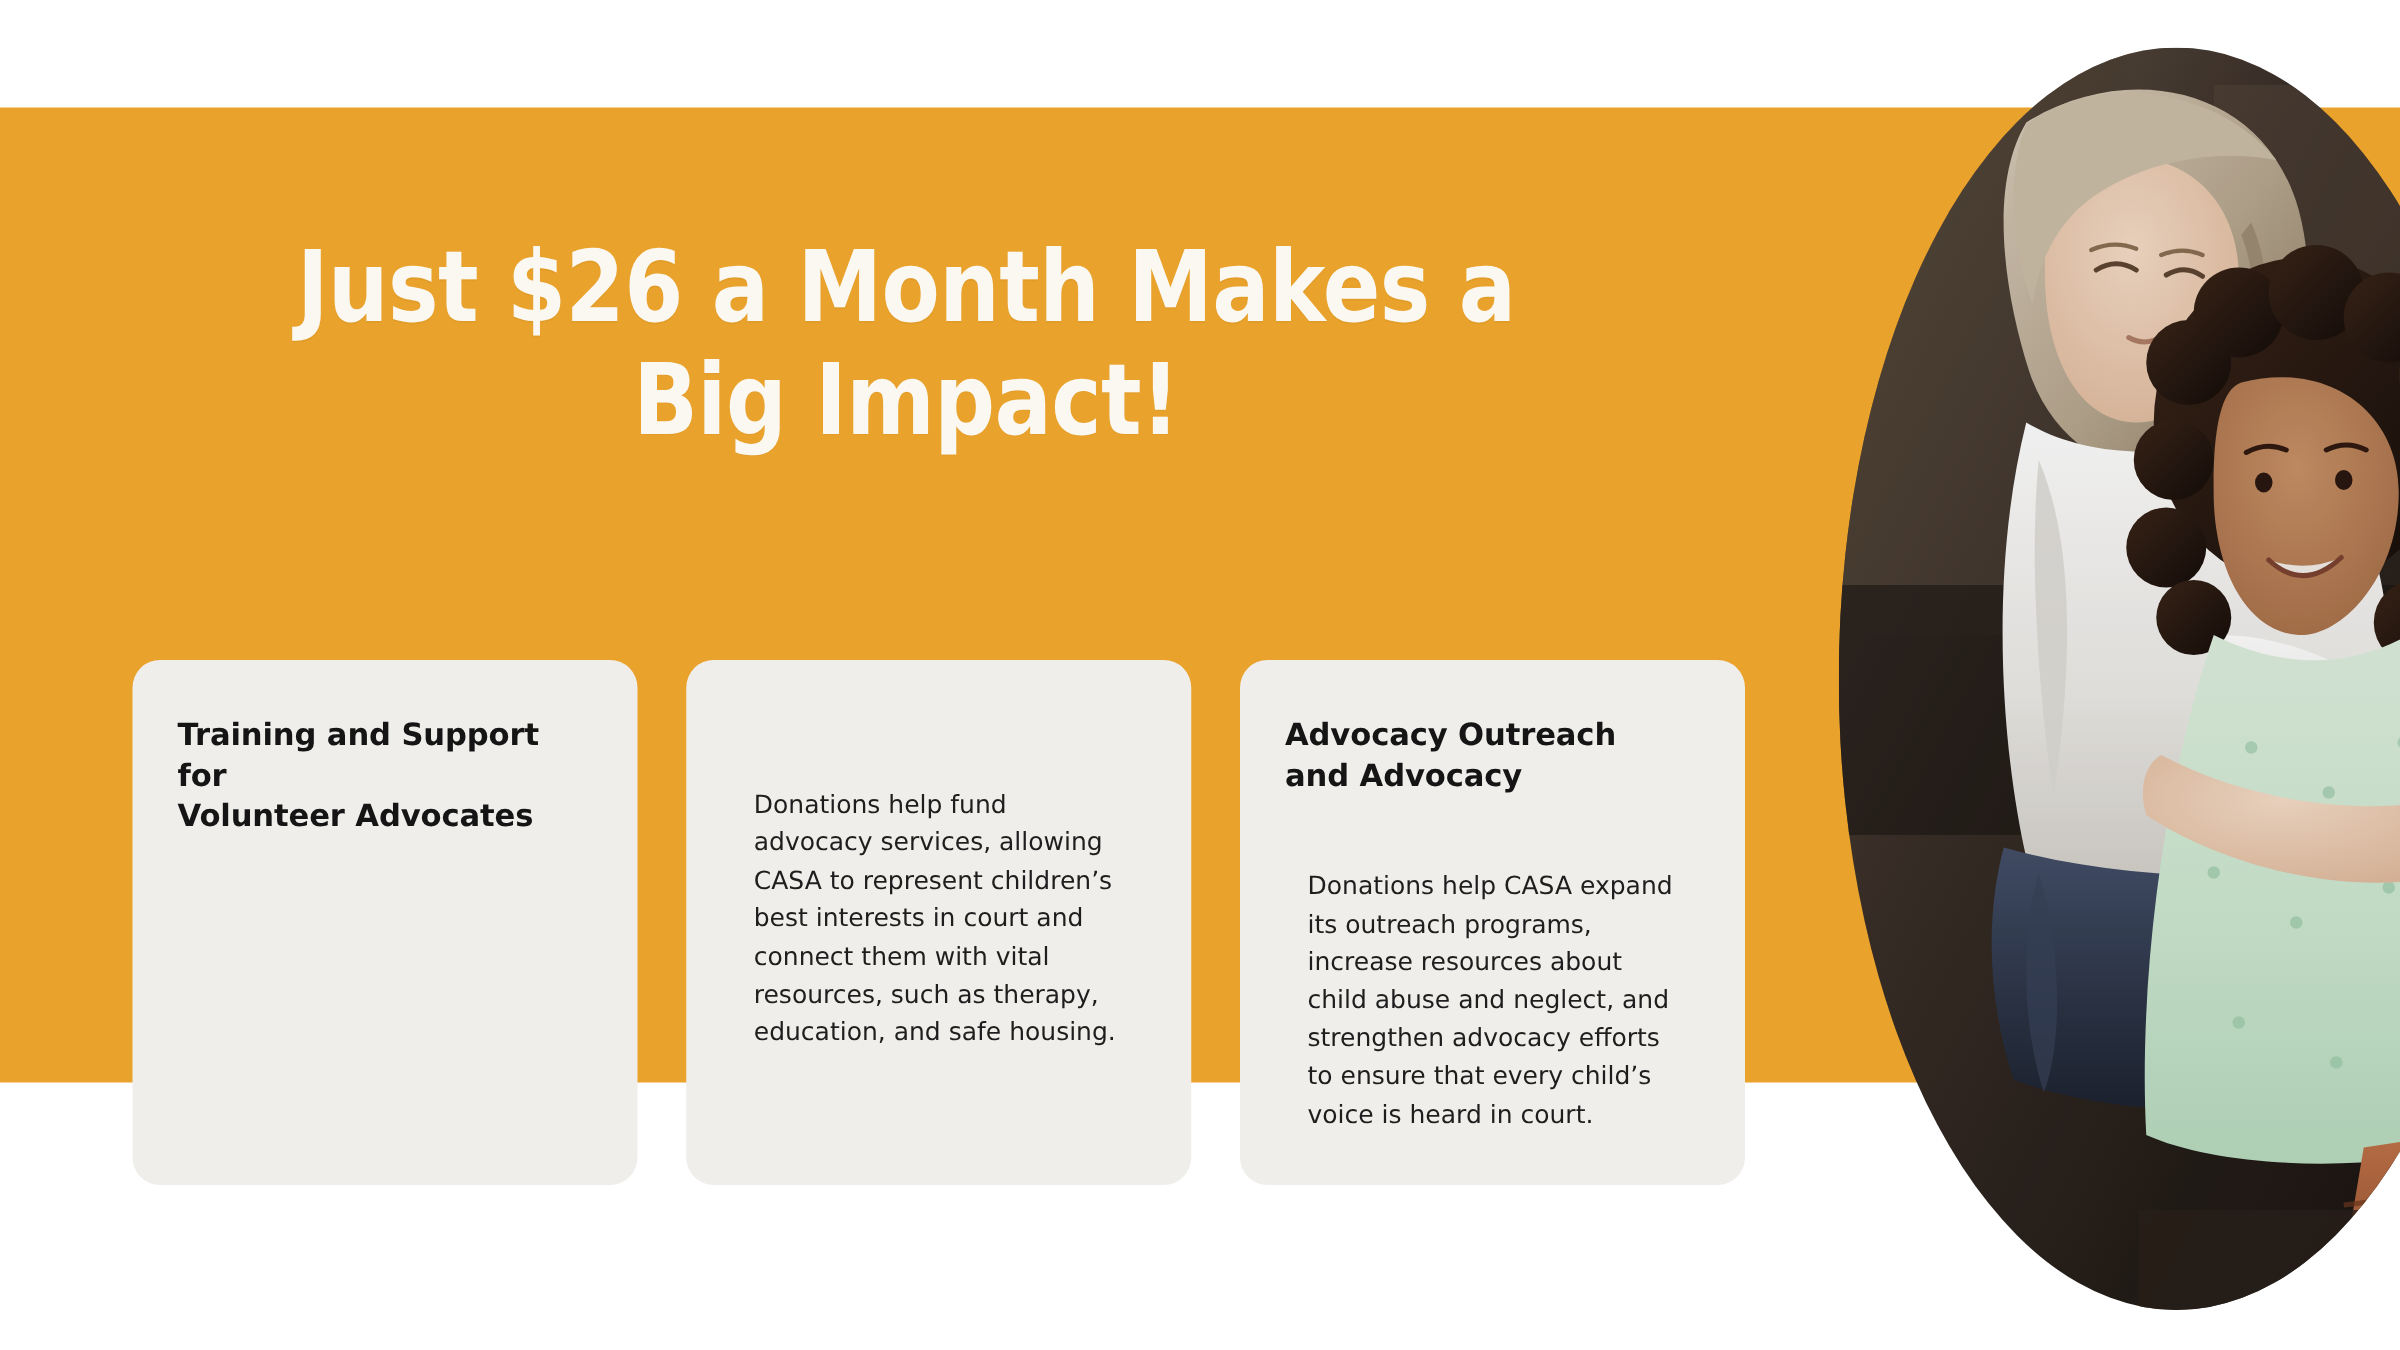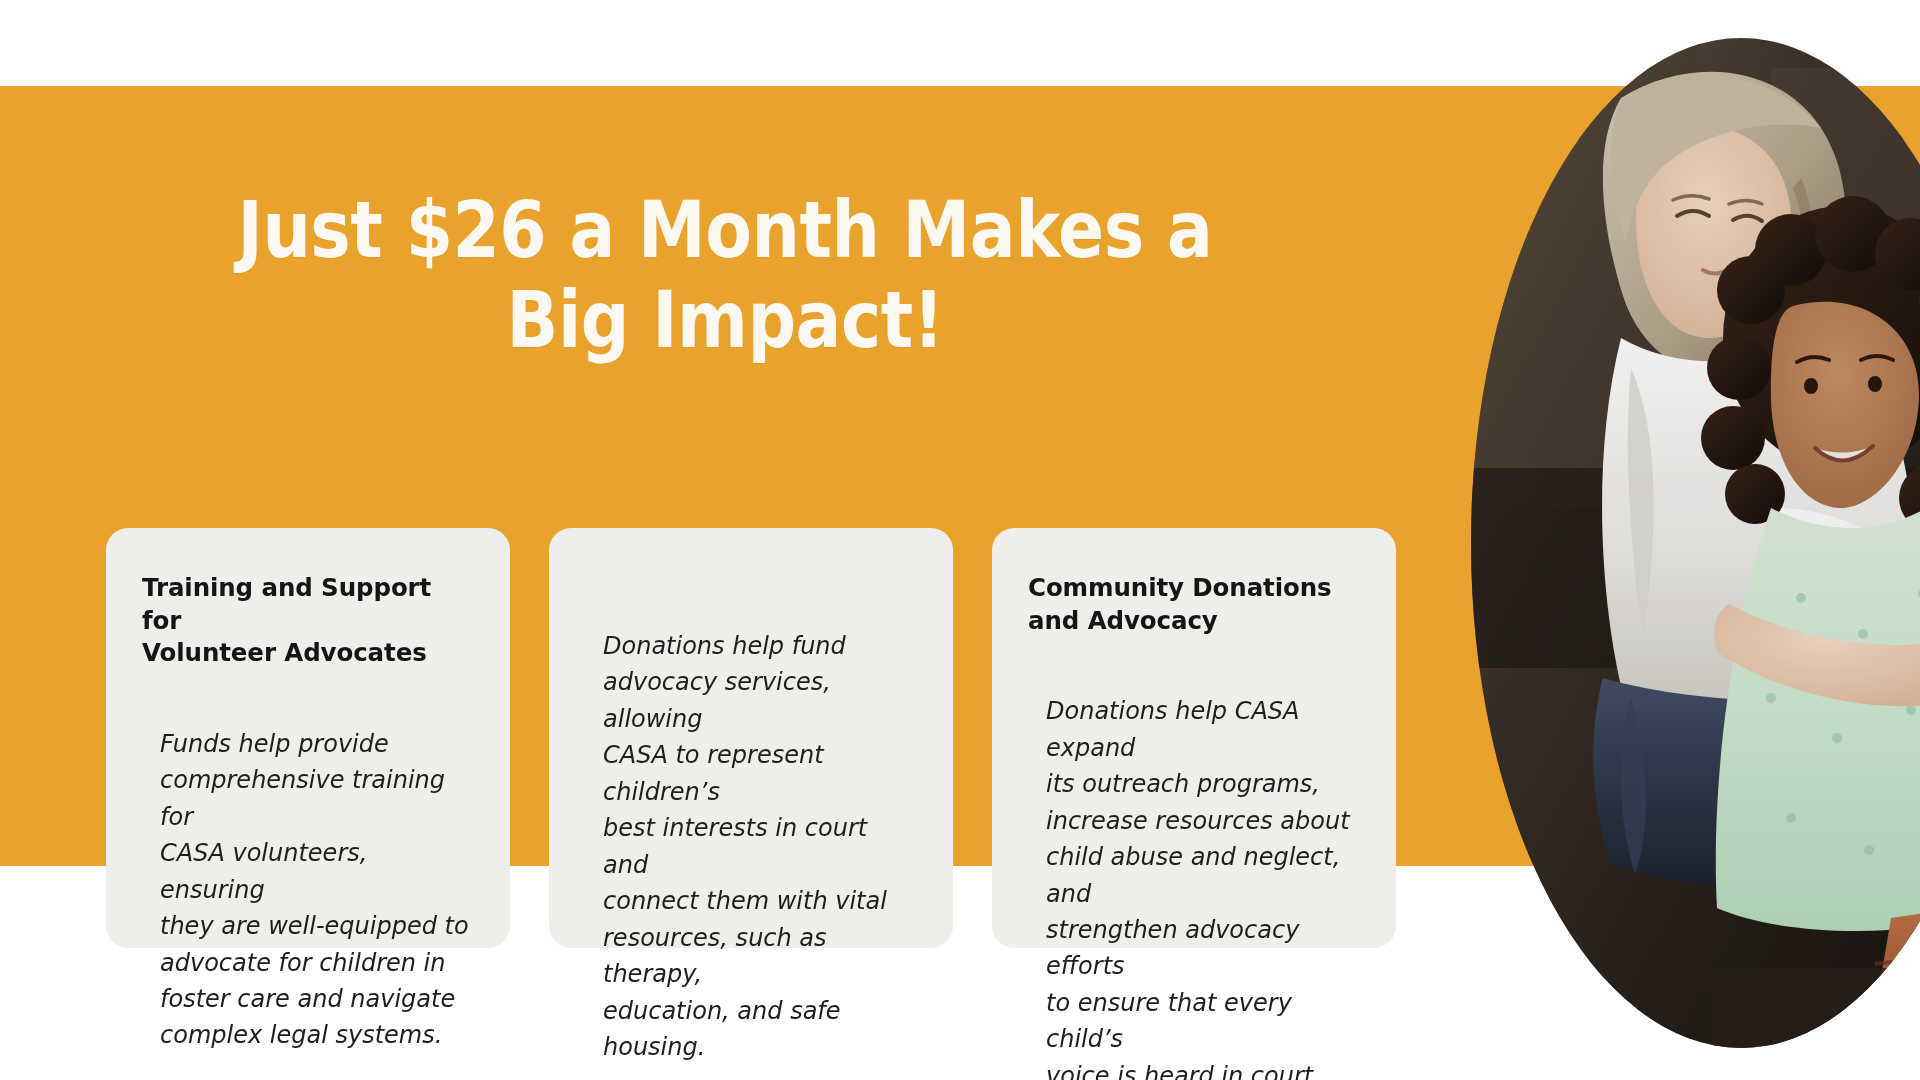--- a/index.html
+++ b/index.html
@@ -86,26 +86,25 @@
 
   .card-spacer {
     height: 56px;
     flex: 0 0 auto;
   }
 
   .card-body {
     color: #1E1E1E;
     font-family: "DejaVu Sans", "Liberation Sans", sans-serif;
     font-weight: 400;
-    font-size: 24px;
+    font-size: 20px;
     line-height: 1.52;
     margin: 0;
     padding-left: 18px;
     white-space: pre-line;
-    font-style: italic;
   }
 
   
   .photo-wrap {
     position: absolute;
     left: 1471px;
     top: 38px;
     width: 540px;
     height: 1010px;
     border-radius: 50%;
@@ -264,42 +263,35 @@
       <rect x="0" y="0" width="540" height="1010" fill="#000" opacity="0.06"></rect>
     </svg>
   </div>
 
   <div class="cards">
 
     <div class="card">
       <h3 class="card-title">Training and Support for
 Volunteer Advocates</h3>
       <div class="card-spacer"></div>
-      <p class="card-body">Funds help provide
-comprehensive training for
-CASA volunteers, ensuring
-they are well-equipped to
-advocate for children in
-foster care and navigate
-complex legal systems.</p>
     </div>
 
     <div class="card">
       <div class="card-spacer"></div>
       <p class="card-body">Donations help fund
 advocacy services, allowing
 CASA to represent children’s
 best interests in court and
 connect them with vital
 resources, such as therapy,
 education, and safe housing.</p>
     </div>
 
     <div class="card">
-      <h3 class="card-title">Community Donations
+      <h3 class="card-title">Advocacy Outreach
 and Advocacy</h3>
       <div class="card-spacer"></div>
       <p class="card-body">Donations help CASA expand
 its outreach programs,
 increase resources about
 child abuse and neglect, and
 strengthen advocacy efforts
 to ensure that every child’s
 voice is heard in court.</p>
     </div>

